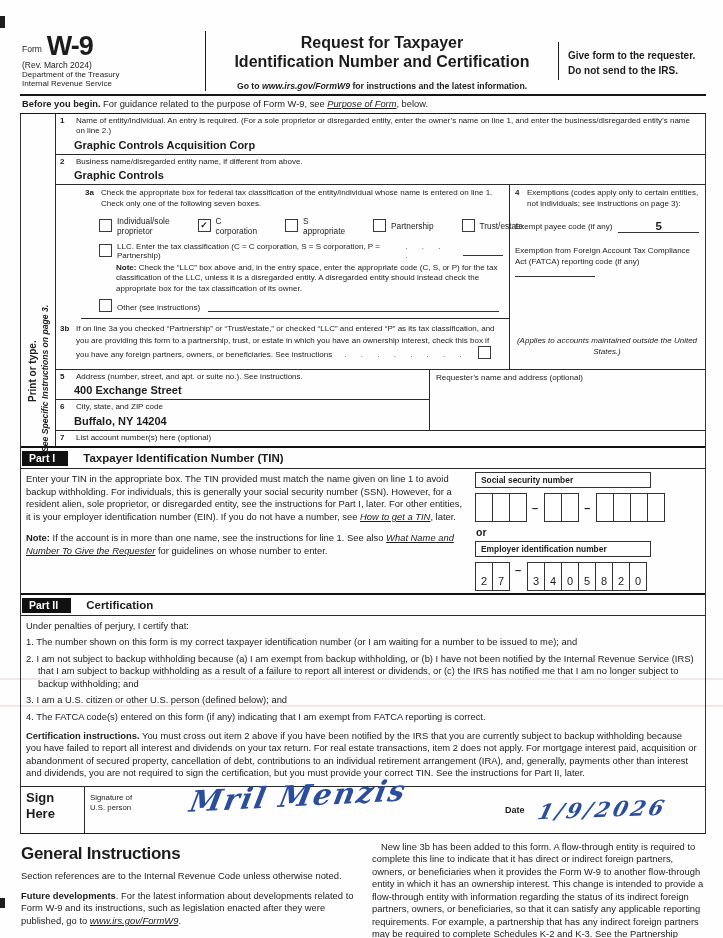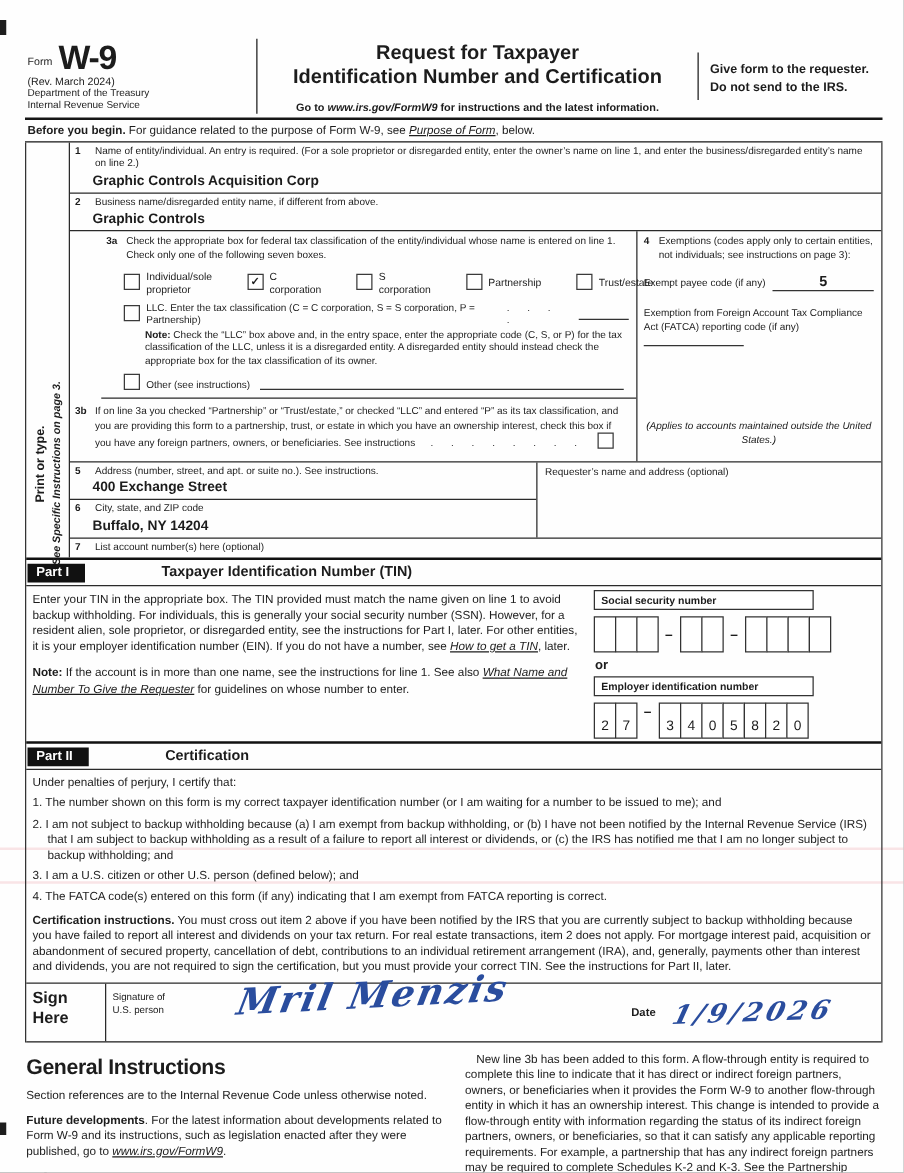--- a/index.html
+++ b/index.html
@@ -66,21 +66,21 @@
   .applies{margin-top:auto;margin-bottom:8px;font-style:italic;text-align:center;line-height:1.4;}
   
   .row56{display:flex;border-bottom:1px solid #2a2a2a;}
   .col56l{flex:1;min-width:0;}
   .r5{border-bottom:1px solid #2a2a2a;padding:2px 5px 2px 4px;}
   .r6{padding:2px 5px 2px 4px;}
   .reqcol{width:276px;flex:none;border-left:1px solid #2a2a2a;padding:3px 6px;font-size:8px;box-sizing:border-box;}
   .row7{padding:2px 5px 3px 4px;}
   
   .partbar{border-top:2px solid #111;border-bottom:1px solid #2a2a2a;display:flex;align-items:center;
-           padding:2.5px 0;gap:46px;}
+           padding:2.5px 0;}
   .partbox{background:#111;color:#fff;font-weight:bold;font-size:10.5px;padding:1px 13px 2px 7px;
            margin-left:1px;}
   .parttitle{font-weight:bold;font-size:11.5px;margin-left:15px;}
   
   .p1body{display:flex;}
   .p1text{flex:1;min-width:0;padding:4px 10px 4px 5px;font-size:9.4px;line-height:1.34;}
   .p1text p{margin:0;}
   .p1text p+p{margin-top:9px;}
   .p1tin{width:232px;flex:none;padding:3px 5px 2px 2px;box-sizing:border-box;}
   .tinlabel{border:1px solid #333;font-size:8.4px;font-weight:bold;padding:2px 4px 2px 5px;
@@ -195,21 +195,21 @@
                 <span class="opt">
                   <span class="cb"></span>
                   <span class="optlbl">Individual/sole proprietor</span>
                 </span>
                 <span class="opt">
                   <span class="cb">✓</span>
                   <span class="optlbl">C corporation</span>
                 </span>
                 <span class="opt">
                   <span class="cb"></span>
-                  <span class="optlbl">S corporation</span>
+                  <span class="optlbl">S appropriate</span>
                 </span>
                 <span class="opt">
                   <span class="cb"></span>
                   <span class="optlbl">Partnership</span>
                 </span>
                 <span class="opt">
                   <span class="cb"></span>
                   <span class="optlbl">Trust/estate</span>
                 </span>
               </div>

